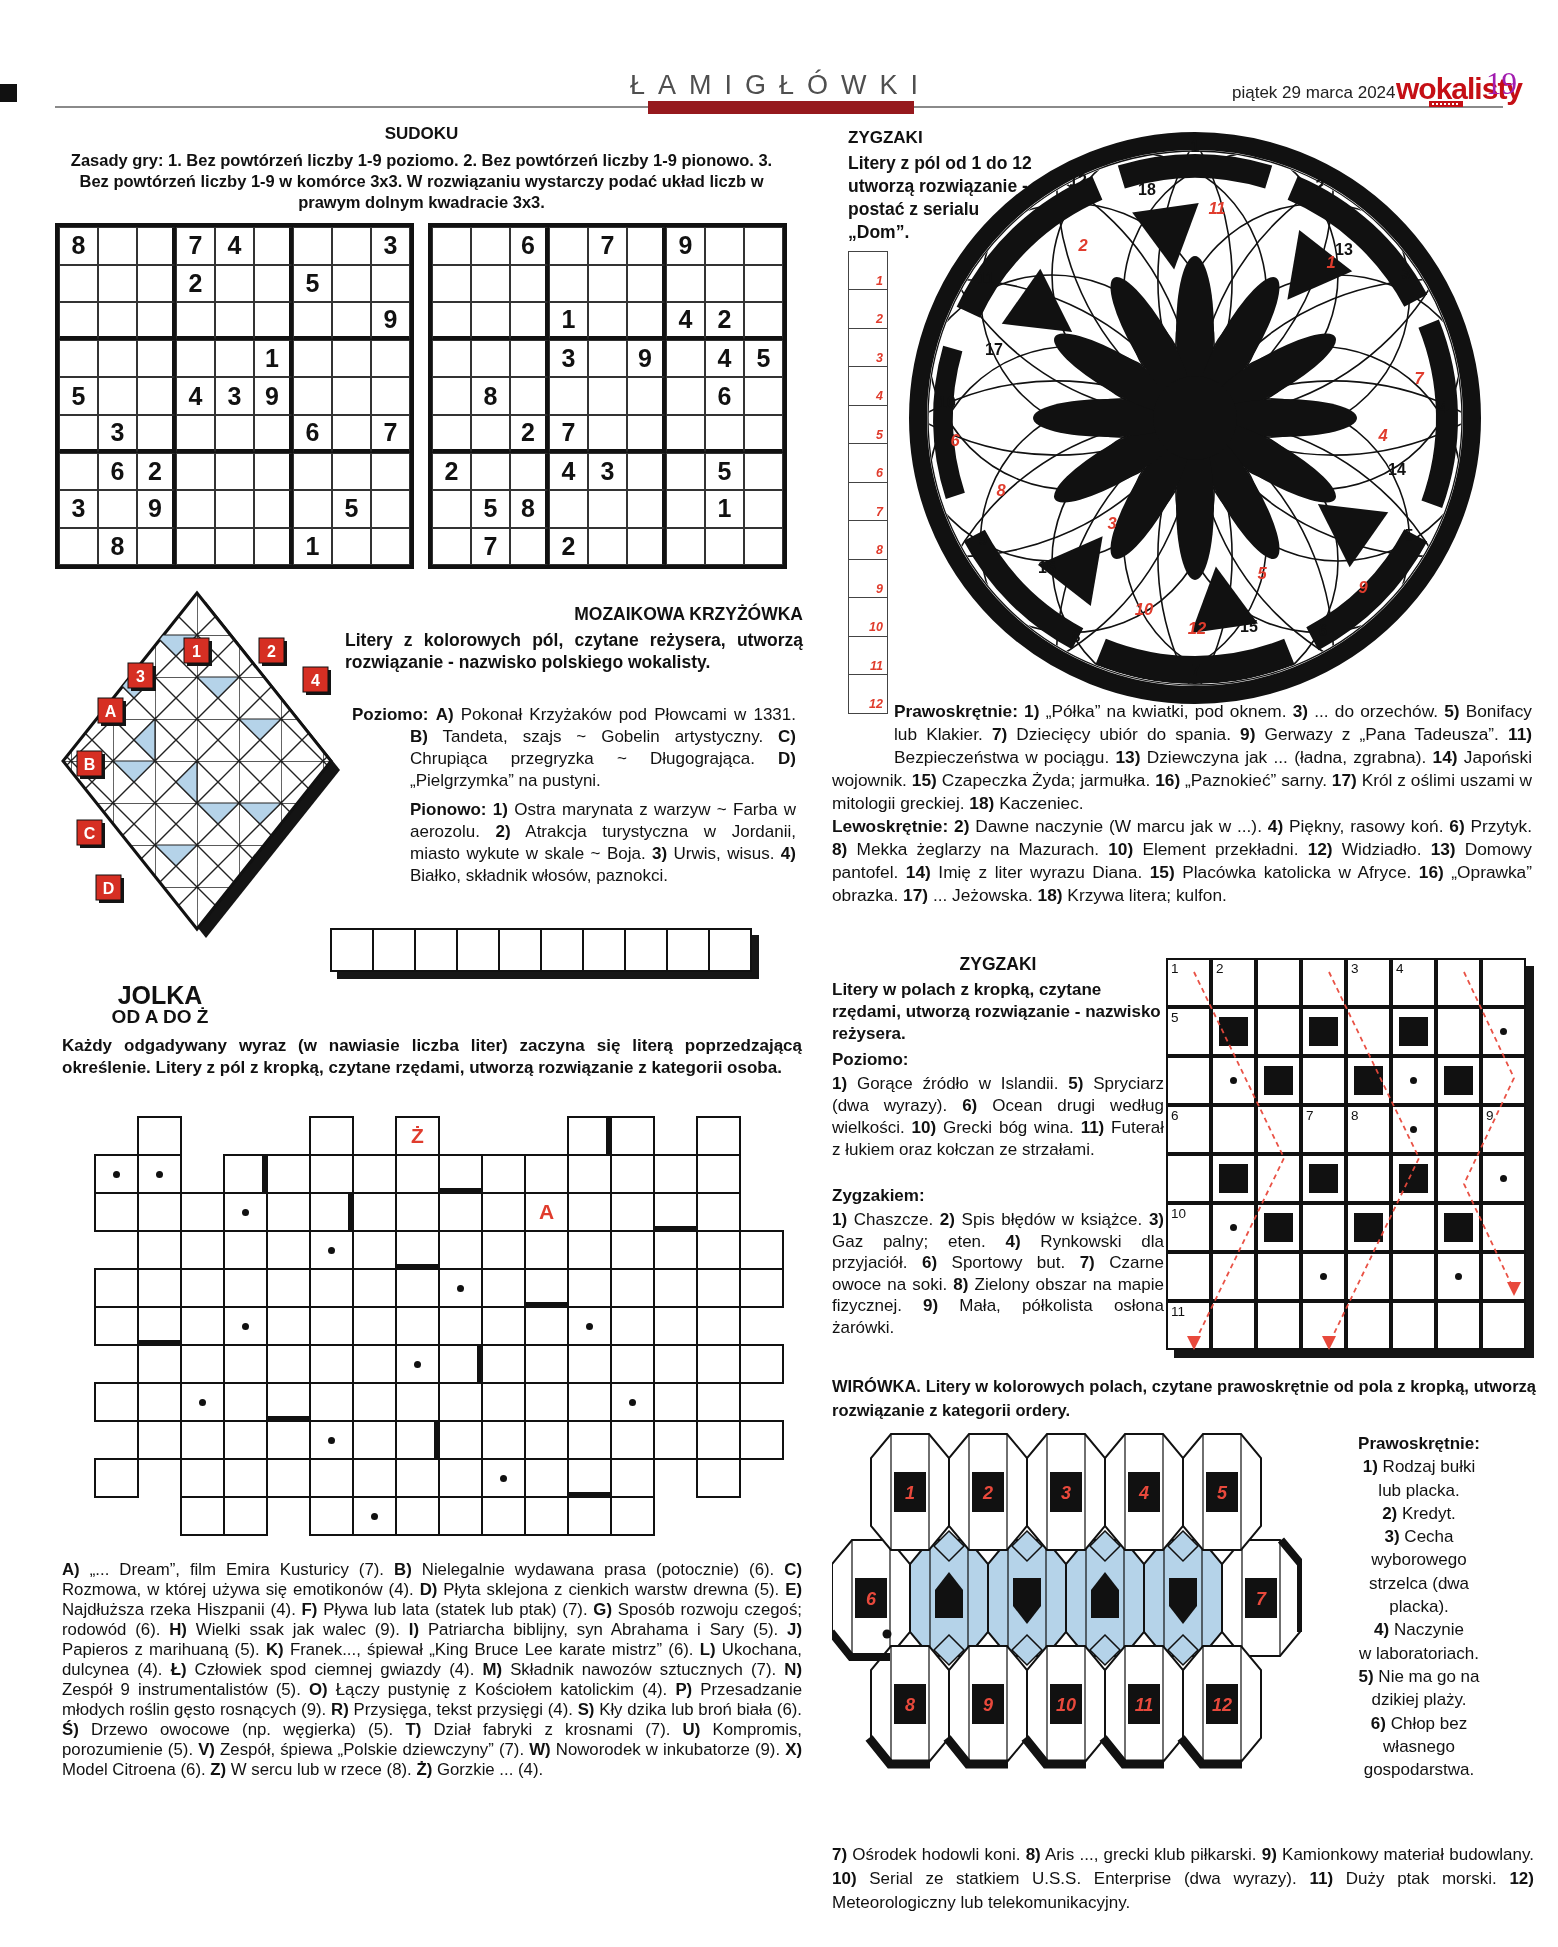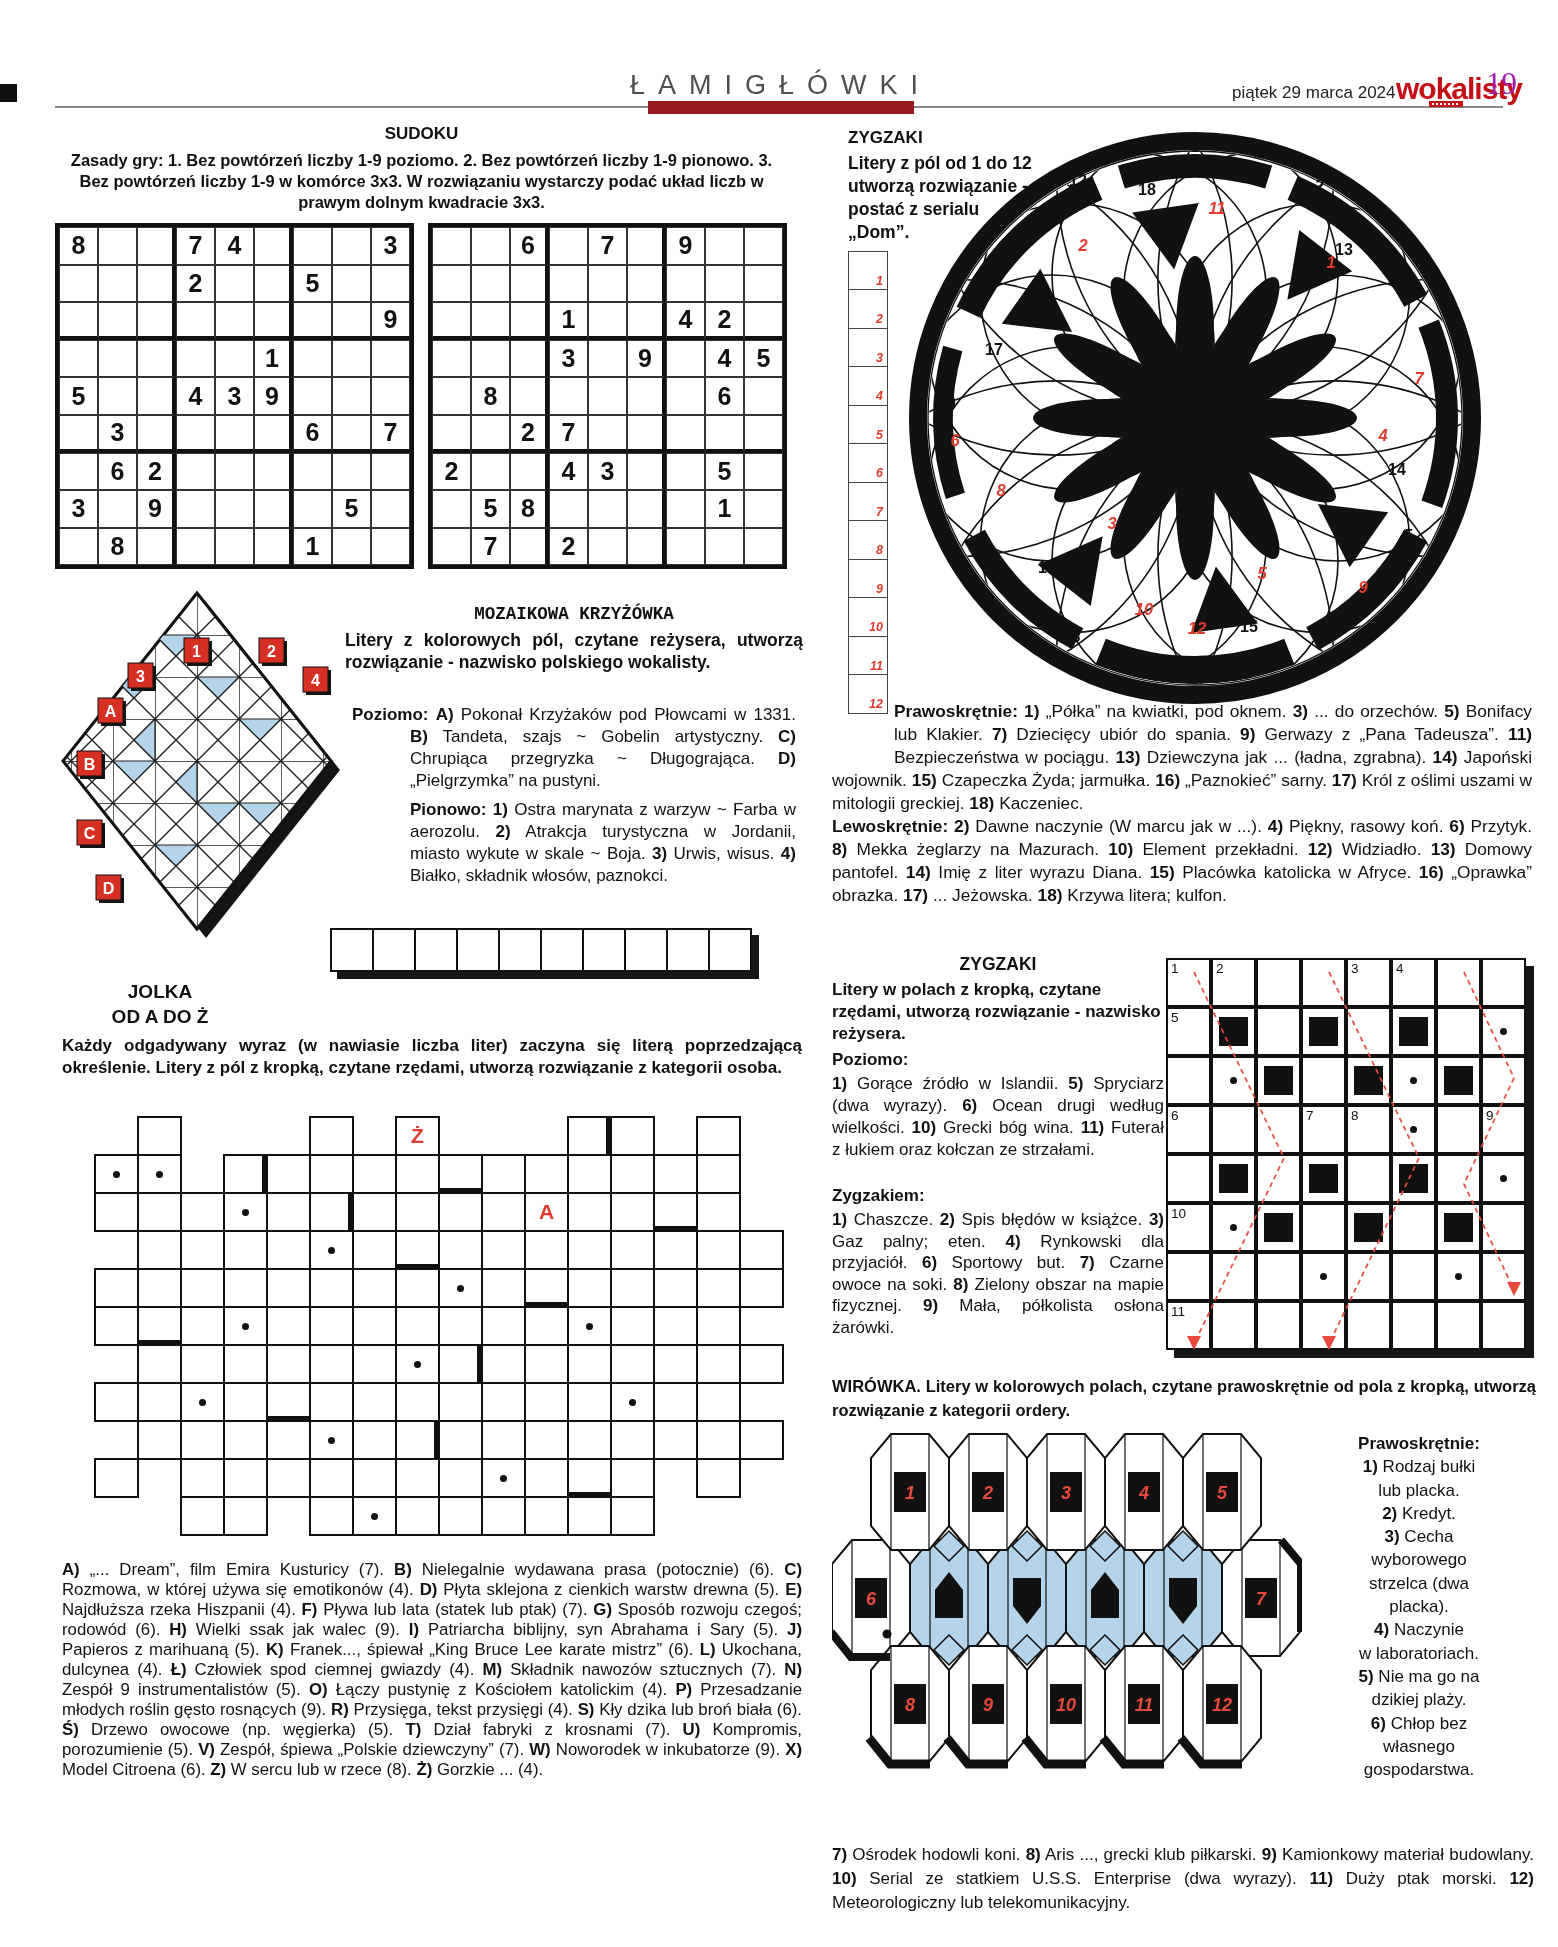--- a/index.html
+++ b/index.html
@@ -22,30 +22,30 @@
   .sud-title{left:55px;top:124px;width:733px;text-align:center;font-weight:bold;font-size:17px;}
   .sud-rules{left:55px;top:150px;width:733px;text-align:center;font-weight:bold;font-size:16.5px;line-height:21px;}
   .sgrid{display:grid;grid-template-columns:repeat(9,39px);grid-auto-rows:37.6px;border:4px solid #111;background:#fff;}
   .scell{border:1px solid #333;display:flex;align-items:center;justify-content:center;
          font-size:25px;font-weight:bold;box-sizing:border-box;}
   .scell.vr{border-right:4px solid #111;}
   .scell.hb{border-bottom:4px solid #111;}
   #sud1{left:55px;top:223px;} #sud2{left:428px;top:223px;}
   
   #moz-svg{left:52px;top:583px;}
-  .moz-title{left:345px;top:604px;width:458px;text-align:center;font-weight:bold;font-size:17.5px;font-family:Liberation Mono, monospace;}
+  .moz-title{left:345px;top:604px;width:458px;text-align:right;font-weight:bold;font-size:17.5px;}
   .moz-intro{left:345px;top:629px;width:458px;font-weight:bold;font-size:17.5px;line-height:22px;text-align:justify;}
   .moz-clues{left:345px;top:697px;width:458px;font-size:17px;line-height:22px;text-align:justify;}
   .moz-clues p{margin:7px;padding-left:58px;}
   .moz-clues p.hang{text-indent:-58px;}
   .mstrip{left:330px;top:928px;display:flex;box-shadow:7px 7px 0 #161616;}
   .mstrip .mcell{width:44px;height:44px;border:2px solid #111;margin-left:-2px;background:#fff;box-sizing:border-box;}
   .mstrip .mcell:first-child{margin-left:0;}
   
-  .jolka-t1{left:80px;top:981px;font-size:19px;font-weight:bold;width:160px;text-align:center;}
+  .jolka-t1{left:80px;top:981px;font-size:25px;font-weight:bold;width:160px;text-align:center;}
   .jolka-t2{left:62px;top:1006px;font-size:19px;font-weight:bold;width:196px;text-align:center;}
   .jolka-intro{left:62px;top:1035px;width:740px;font-weight:bold;font-size:17px;line-height:21.5px;text-align:justify;}
   #jolka-grid{left:94px;top:1116px;width:706px;height:432px;}
   .jcell{position:absolute;width:45px;height:40px;border:2px solid #111;background:#fff;box-sizing:border-box;}
   .jdot{position:absolute;left:50%;top:50%;width:7px;height:7px;margin:-3.5px 0 0 -3.5px;border-radius:50%;background:#111;}
   .jletter{position:absolute;width:100%;text-align:center;top:6px;font-size:21px;font-weight:bold;color:#e03c2d;}
   .jolka-clues{left:62px;top:1560px;width:740px;font-size:16.8px;line-height:20px;text-align:justify;}
   
   .roz-title{left:848px;top:128px;font-size:17px;font-weight:bold;}
   .roz-intro{left:848px;top:152px;width:240px;font-size:17.5px;font-weight:bold;line-height:23px;}

